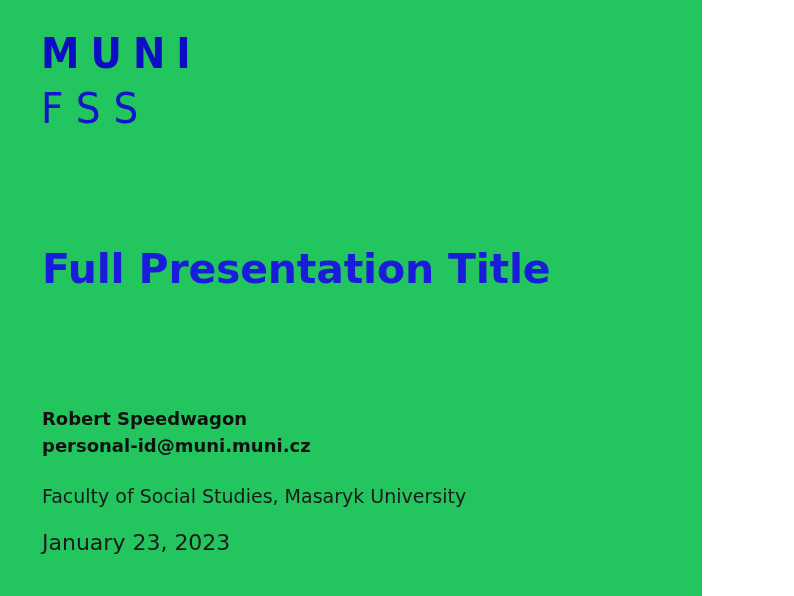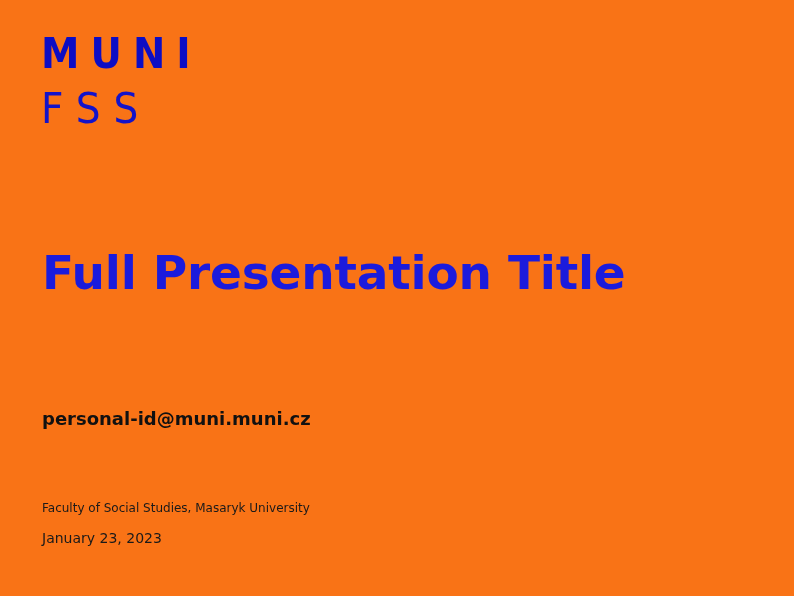--- a/index.html
+++ b/index.html
@@ -10,23 +10,23 @@
   body {
     width: 794px;
     height: 596px;
     overflow: hidden;
     font-family: "DejaVu Sans", "Liberation Sans", sans-serif;
     -webkit-font-smoothing: antialiased;
   }
 
   .slide {
     position: relative;
-    width: 794px;
+    width: 702px;
     height: 596px;
-    background: #f97316;
+    background: #22c55e;
     box-sizing: border-box;
   }
 
   
   .logo {
     position: absolute;
     left: 41px;
     top: 33px;
     line-height: 1;
     user-select: none;
@@ -57,21 +57,21 @@
     white-space: pre;
   }
 
   
   .title {
     position: absolute;
     left: 42px;
     top: 246px;
     font-family: "DejaVu Sans", "Liberation Sans", sans-serif;
     font-weight: 700;
-    font-size: 47px;
+    font-size: 41px;
     line-height: 1.14;
     letter-spacing: -0.2px;
     color: #1b1bdc;
     white-space: nowrap;
   }
   .subtitle {
     position: absolute;
     left: 42px;
     top: 306px;
     font-family: "DejaVu Sans", "Liberation Sans", sans-serif;
@@ -96,52 +96,52 @@
     line-height: 1.52;
     color: #111111;
     white-space: nowrap;
   }
   .affiliation {
     position: absolute;
     left: 42px;
     top: 484px;
     font-family: "DejaVu Sans", "Liberation Sans", sans-serif;
     font-weight: 400;
-    font-size: 12px;
+    font-size: 19px;
     line-height: 1.3;
     color: #1a1a1a;
     white-space: nowrap;
-    margin-top: 17px;
   }
   .date {
     position: absolute;
     left: 42px;
     top: 529px;
     font-family: "DejaVu Sans", "Liberation Sans", sans-serif;
     font-weight: 400;
-    font-size: 14px;
+    font-size: 22px;
     line-height: 1.3;
     color: #1a1a1a;
     white-space: nowrap;
   }
 </style>
 </head>
 <body>
 
 <div class="slide">
 
   <div class="logo">
     <span class="logo-muni">MUNI</span>
     <span class="logo-fss">FSS</span>
   </div>
 
   <div class="title">Full Presentation Title</div>
 
 
   <div class="author-block">
+    <div class="author-name">Robert Speedwagon</div>
     <div class="author-email">personal-id@muni.muni.cz</div>
   </div>
 
   <div class="affiliation">Faculty of Social Studies, Masaryk University</div>
 
   <div class="date">January 23, 2023</div>
 
 </div>
 
 </body></html>

